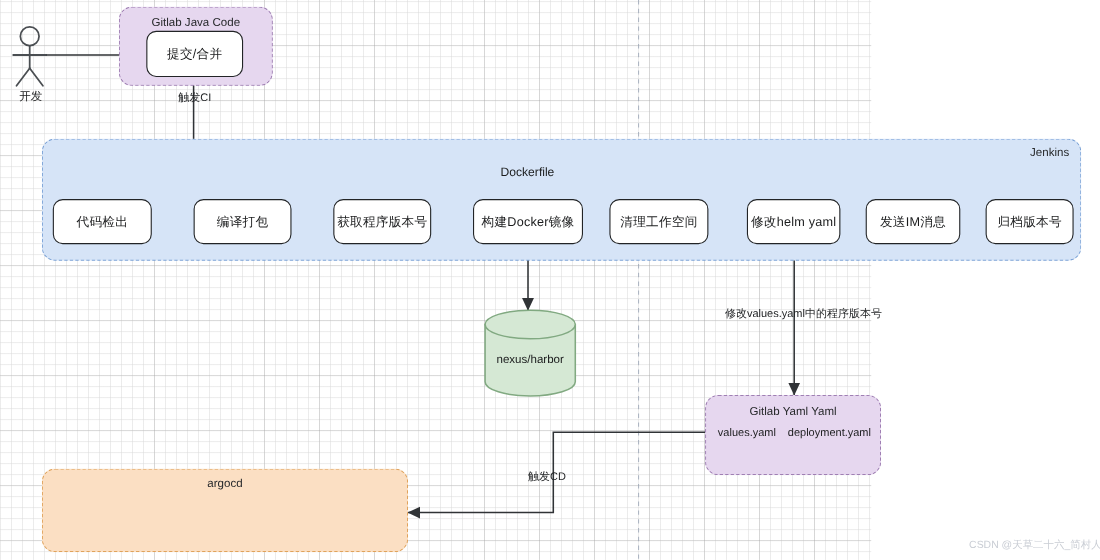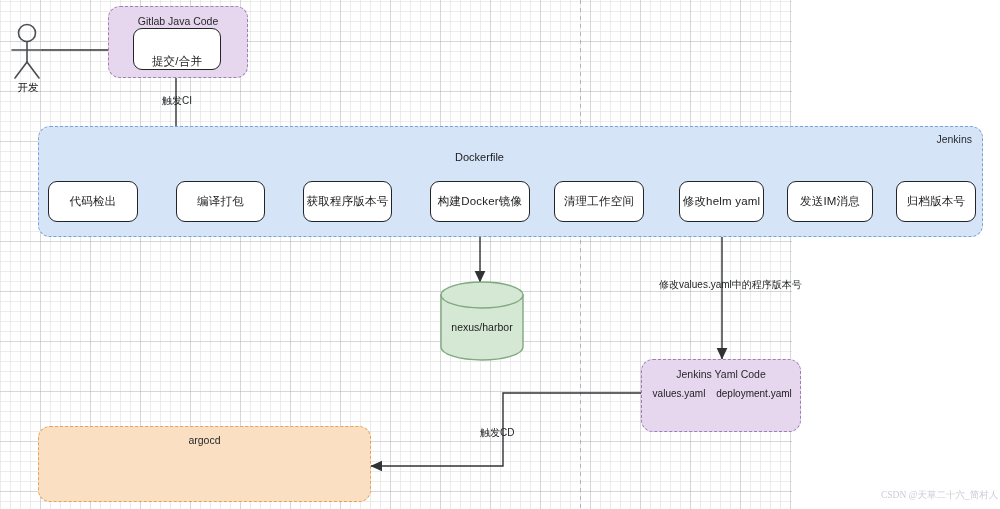--- a/index.html
+++ b/index.html
@@ -53,21 +53,21 @@
   .actor-label{
     position:absolute;font-size:10.5px;color:#1b1c1d;white-space:nowrap;
   }
   .watermark-left{
     position:absolute;left:4px;top:485px;
     font-size:15px;color:#f0c9a0;letter-spacing:.4px;white-space:nowrap;
     font-family:"Liberation Sans","DejaVu Sans",sans-serif;
   }
   .watermark-right{
     position:absolute;left:881px;top:489px;
-    font-size:9.5px;color:#c9cdd4;white-space:nowrap;font-family:Liberation Serif, serif;
+    font-size:9.5px;color:#c9cdd4;white-space:nowrap;
   }
 </style>
 </head>
 <body>
 
 <div id="canvas">
 
   <svg class="svg-layer" viewBox="0 0 1000 509">
     <defs>
       <marker id="arrow" markerWidth="9" markerHeight="9" refX="8" refY="4.5" orient="auto">
@@ -144,28 +144,28 @@
 
   <div class="group grp-gitlab" style="left:108px;top:6px;width:140px;height:72px;">
     <div class="group-label" style="top:8px;">Gitlab Java Code</div>
   </div>
 
   <div class="group grp-jenkins" style="left:38px;top:126px;width:945px;height:111px;">
     <div class="group-label" style="top:6px;right:10px;left:auto;text-align:right;width:120px;">Jenkins</div>
   </div>
 
   <div class="group grp-gitlab" style="left:641px;top:359px;width:160px;height:73px;">
-    <div class="group-label" style="top:8px;">Jenkins Yaml Code</div>
+    <div class="group-label" style="top:8px;">Gitlab Yaml Yaml</div>
   </div>
 
   <div class="group grp-argocd" style="left:38px;top:426px;width:333px;height:76px;">
     <div class="group-label" style="top:7px;">argocd</div>
   </div>
 
-  <div class="node pbox" style="left:133px;top:28px;width:88px;height:42px;align-items:flex-end;">
+  <div class="node pbox" style="left:133px;top:28px;width:88px;height:42px;">
     <span>提交/合并</span>
   </div>
 
   <div class="node pbox" style="left:48px;top:181px;width:90px;height:41px;">
     <span>代码检出</span>
   </div>
   <div class="node pbox" style="left:176px;top:181px;width:89px;height:41px;font-family:Liberation Serif, serif;">
     <span>编译打包</span>
   </div>
   <div class="node pbox" style="left:303px;top:181px;width:89px;height:41px;">
@@ -198,21 +198,21 @@
   </div>
 
   <div class="cyl-label" style="left:441px;top:321px;width:82px;text-align:center;">
     <span>nexus/harbor</span>
   </div>
 
   <div class="actor-label" style="left:14px;top:81px;width:28px;text-align:center;">
     <span>开发</span>
   </div>
 
-  <div class="label" style="left:162px;top:94px;">
+  <div class="label" style="left:162px;top:82px;">
     <span>触发CI</span>
   </div>
 
   <div class="label" style="left:659px;top:278px;">
     <span>修改values.yaml中的程序版本号</span>
   </div>
 
   <div class="label" style="left:480px;top:426px;">
     <span>触发CD</span>
   </div>

